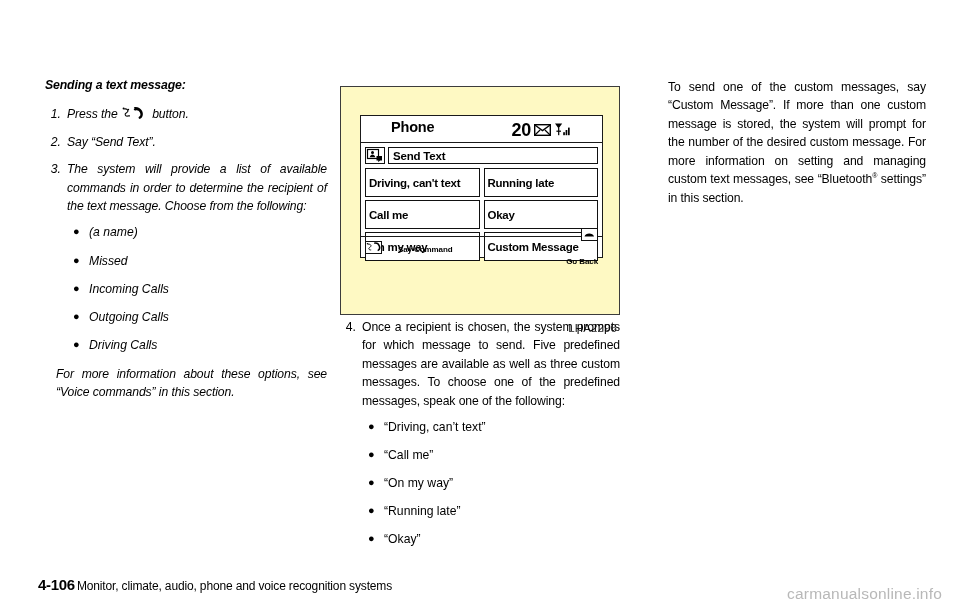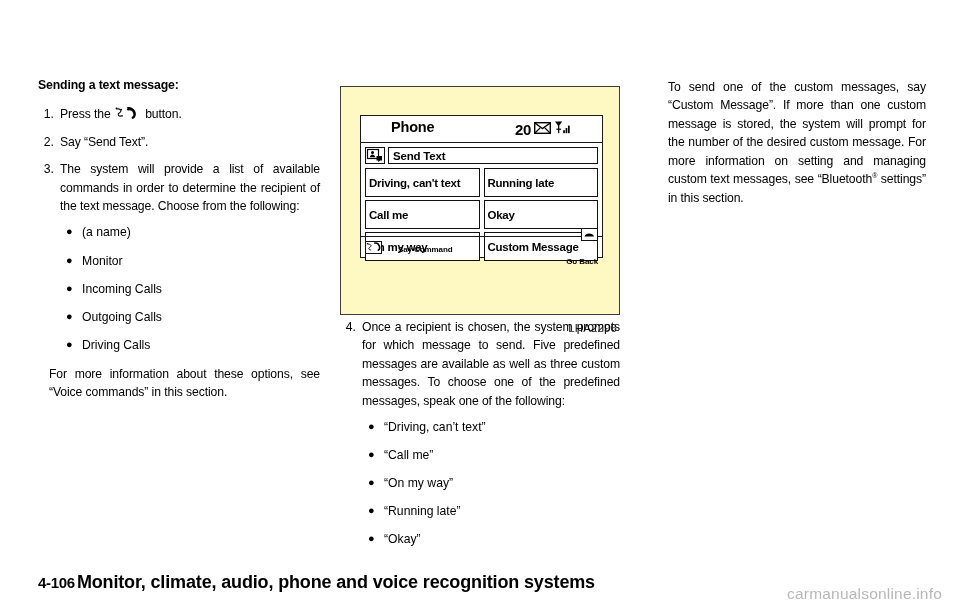--- a/index.html
+++ b/index.html
@@ -18,21 +18,21 @@
   
   .page {
     position: absolute;
     left: 0; top: 0;
     width: 960px; height: 611px;
   }
   .col {
     position: absolute;
     top: 78px;
   }
-  .col-left  { left: 38px;  width: 282px; }
+  .col-left  { left: 45px;  width: 282px; font-style: italic; }
   .col-mid   { left: 340px; width: 280px; }
   .col-right { left: 668px; width: 258px; }
 
   
   .h-bold {
     font-size: 12.3px;
     font-weight: bold;
     letter-spacing: -0.15px;
     margin: 0 0 12px 0;
     line-height: 1.25;
@@ -141,21 +141,21 @@
     top: 3px;
   }
   .head-right {
     position: absolute;
     right: 30px; top: 4px;
     display: flex;
     align-items: center;
     gap: 3px;
   }
   .msg-count {
-    font-size: 15px;
+    font-size: 18px;
     font-weight: bold;
     letter-spacing: -0.3px;
   }
 
   .screen-body { padding: 4px 4px 0 4px; }
 
   .row-sendtext {
     display: flex;
     align-items: center;
     gap: 3px;
@@ -231,22 +231,22 @@
     display: flex;
     align-items: baseline;
     gap: 2px;
   }
   .footer .pno {
     font-size: 15px;
     font-weight: bold;
     letter-spacing: -0.3px;
   }
   .footer .ftitle {
-    font-size: 18px;
-    font-weight: bold;
+    font-size: 12px;
+    font-weight: normal;
     letter-spacing: -0.15px;
   }
   .watermark {
     position: absolute;
     right: 18px; bottom: 8px;
     font-size: 15.5px;
     color: #b8b8b8;
     letter-spacing: 0.2px;
   }
 </style>
@@ -288,21 +288,21 @@
       <div class="num-body">The system will provide a list of available commands in order to determine the recipient of the text message. Choose from the following:</div>
     </div>
 
     <ul class="bullets indent">
       <li>
           <span class="dot">●</span>
           <span>(a name)</span>
         </li>
       <li>
           <span class="dot">●</span>
-          <span>Monitor</span>
+          <span>Missed</span>
         </li>
       <li>
           <span class="dot">●</span>
           <span>Incoming Calls</span>
         </li>
       <li>
           <span class="dot">●</span>
           <span>Outgoing Calls</span>
         </li>
       <li>

